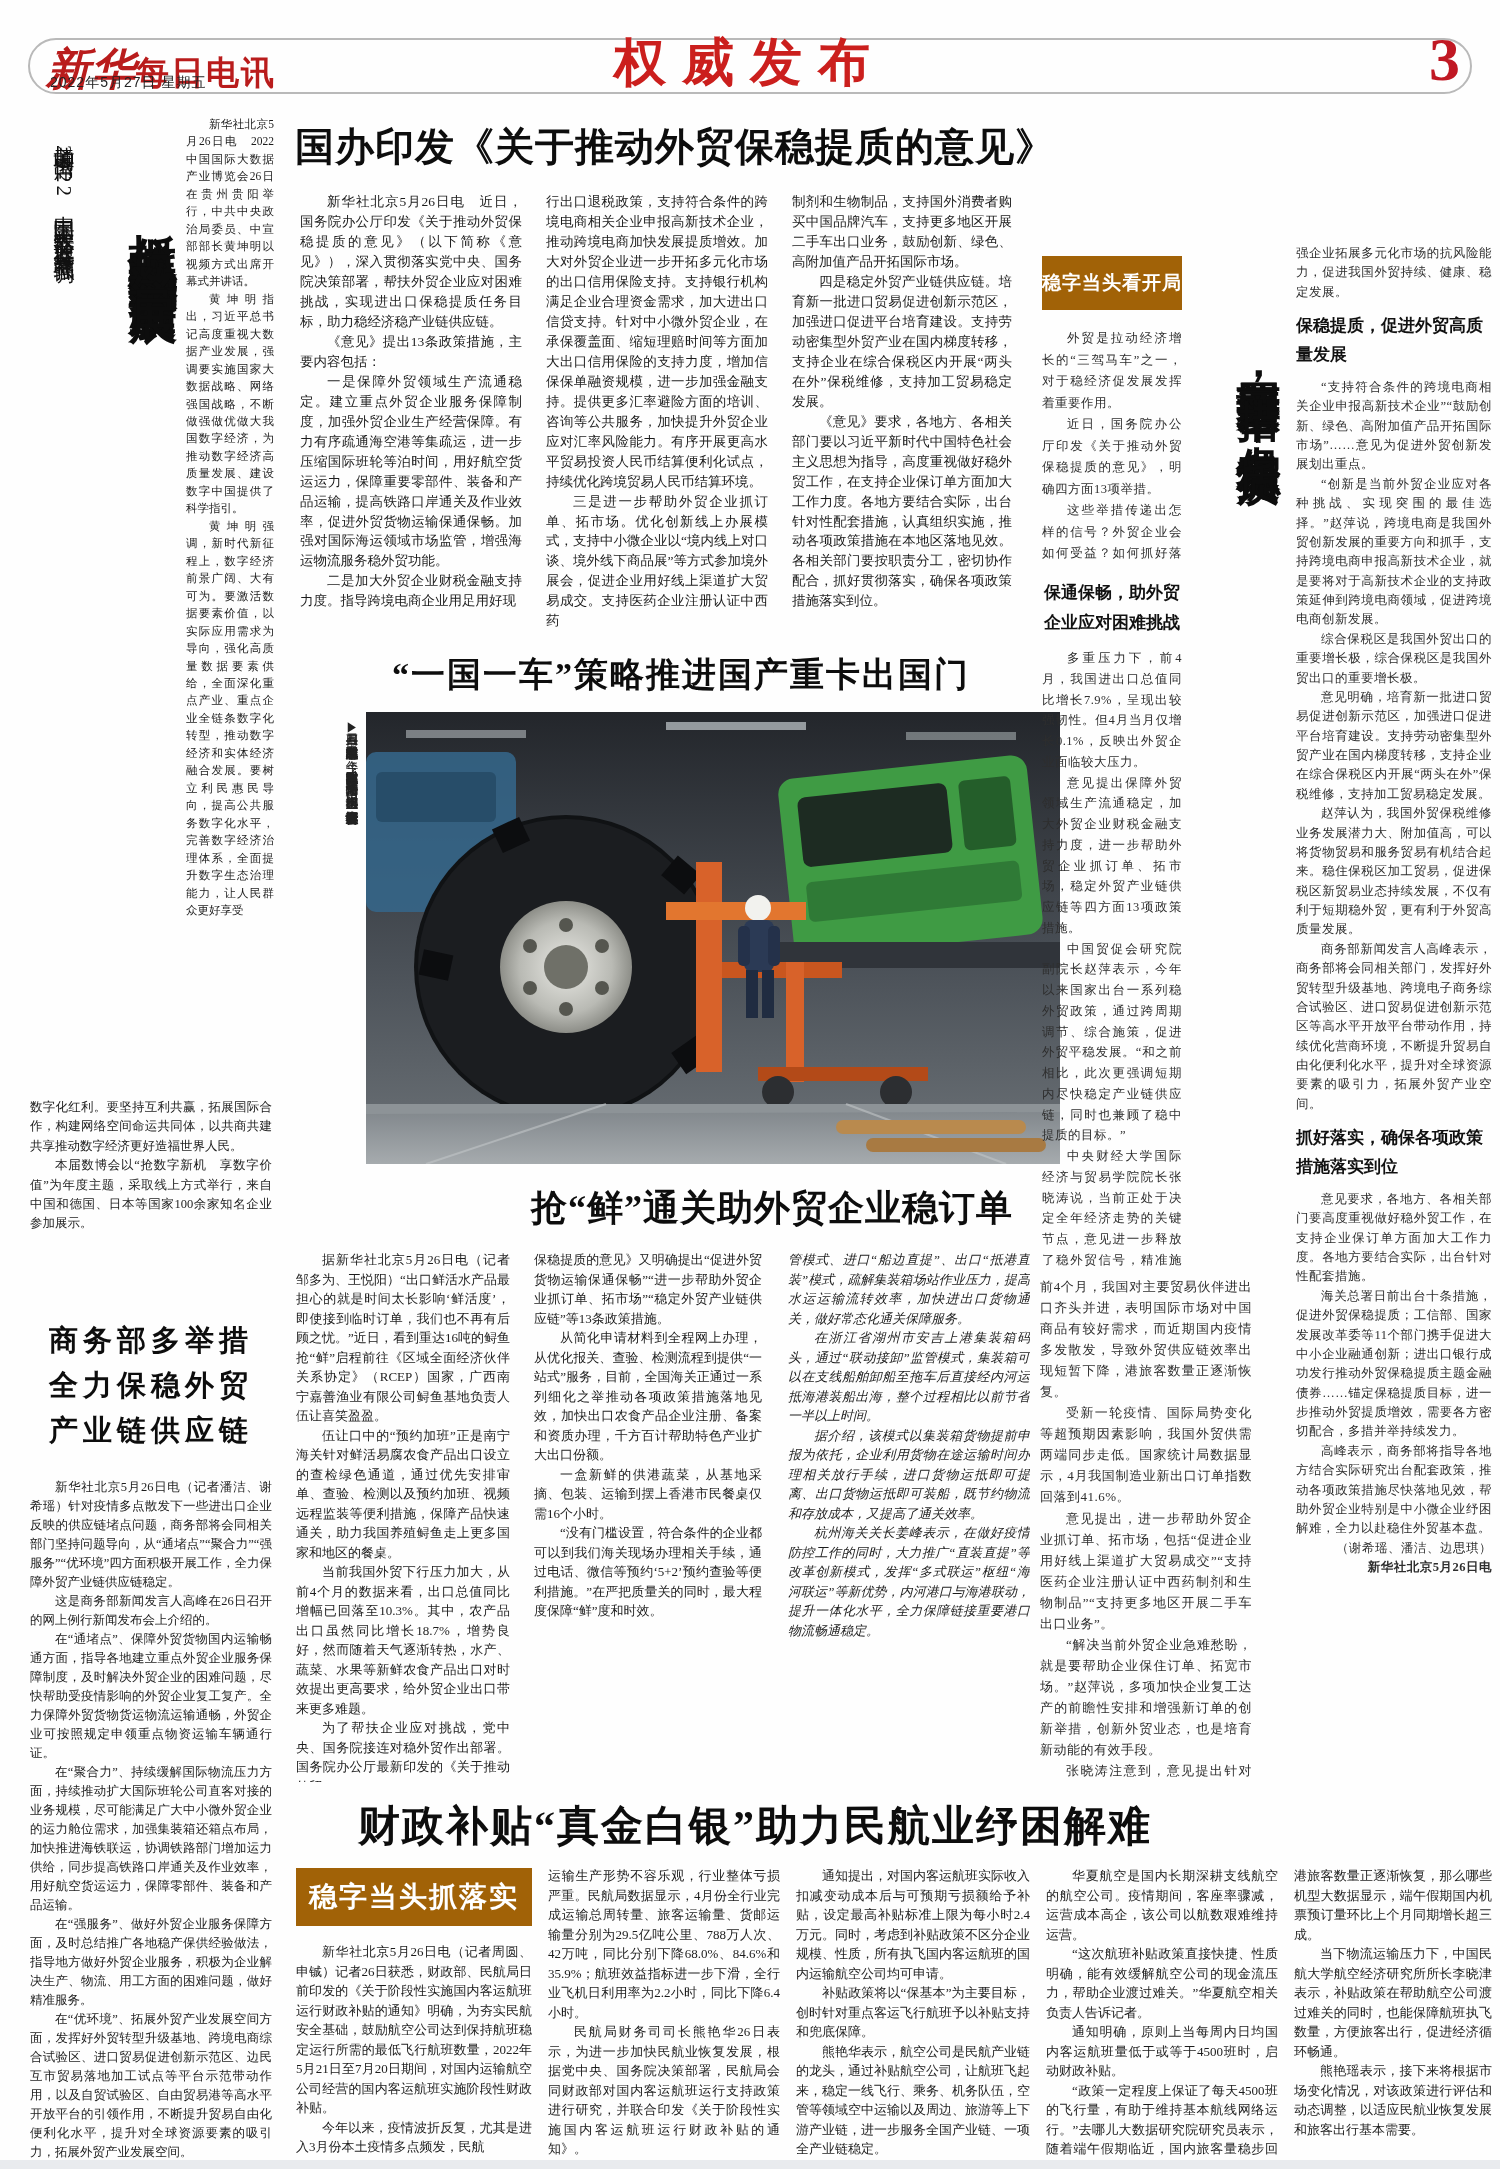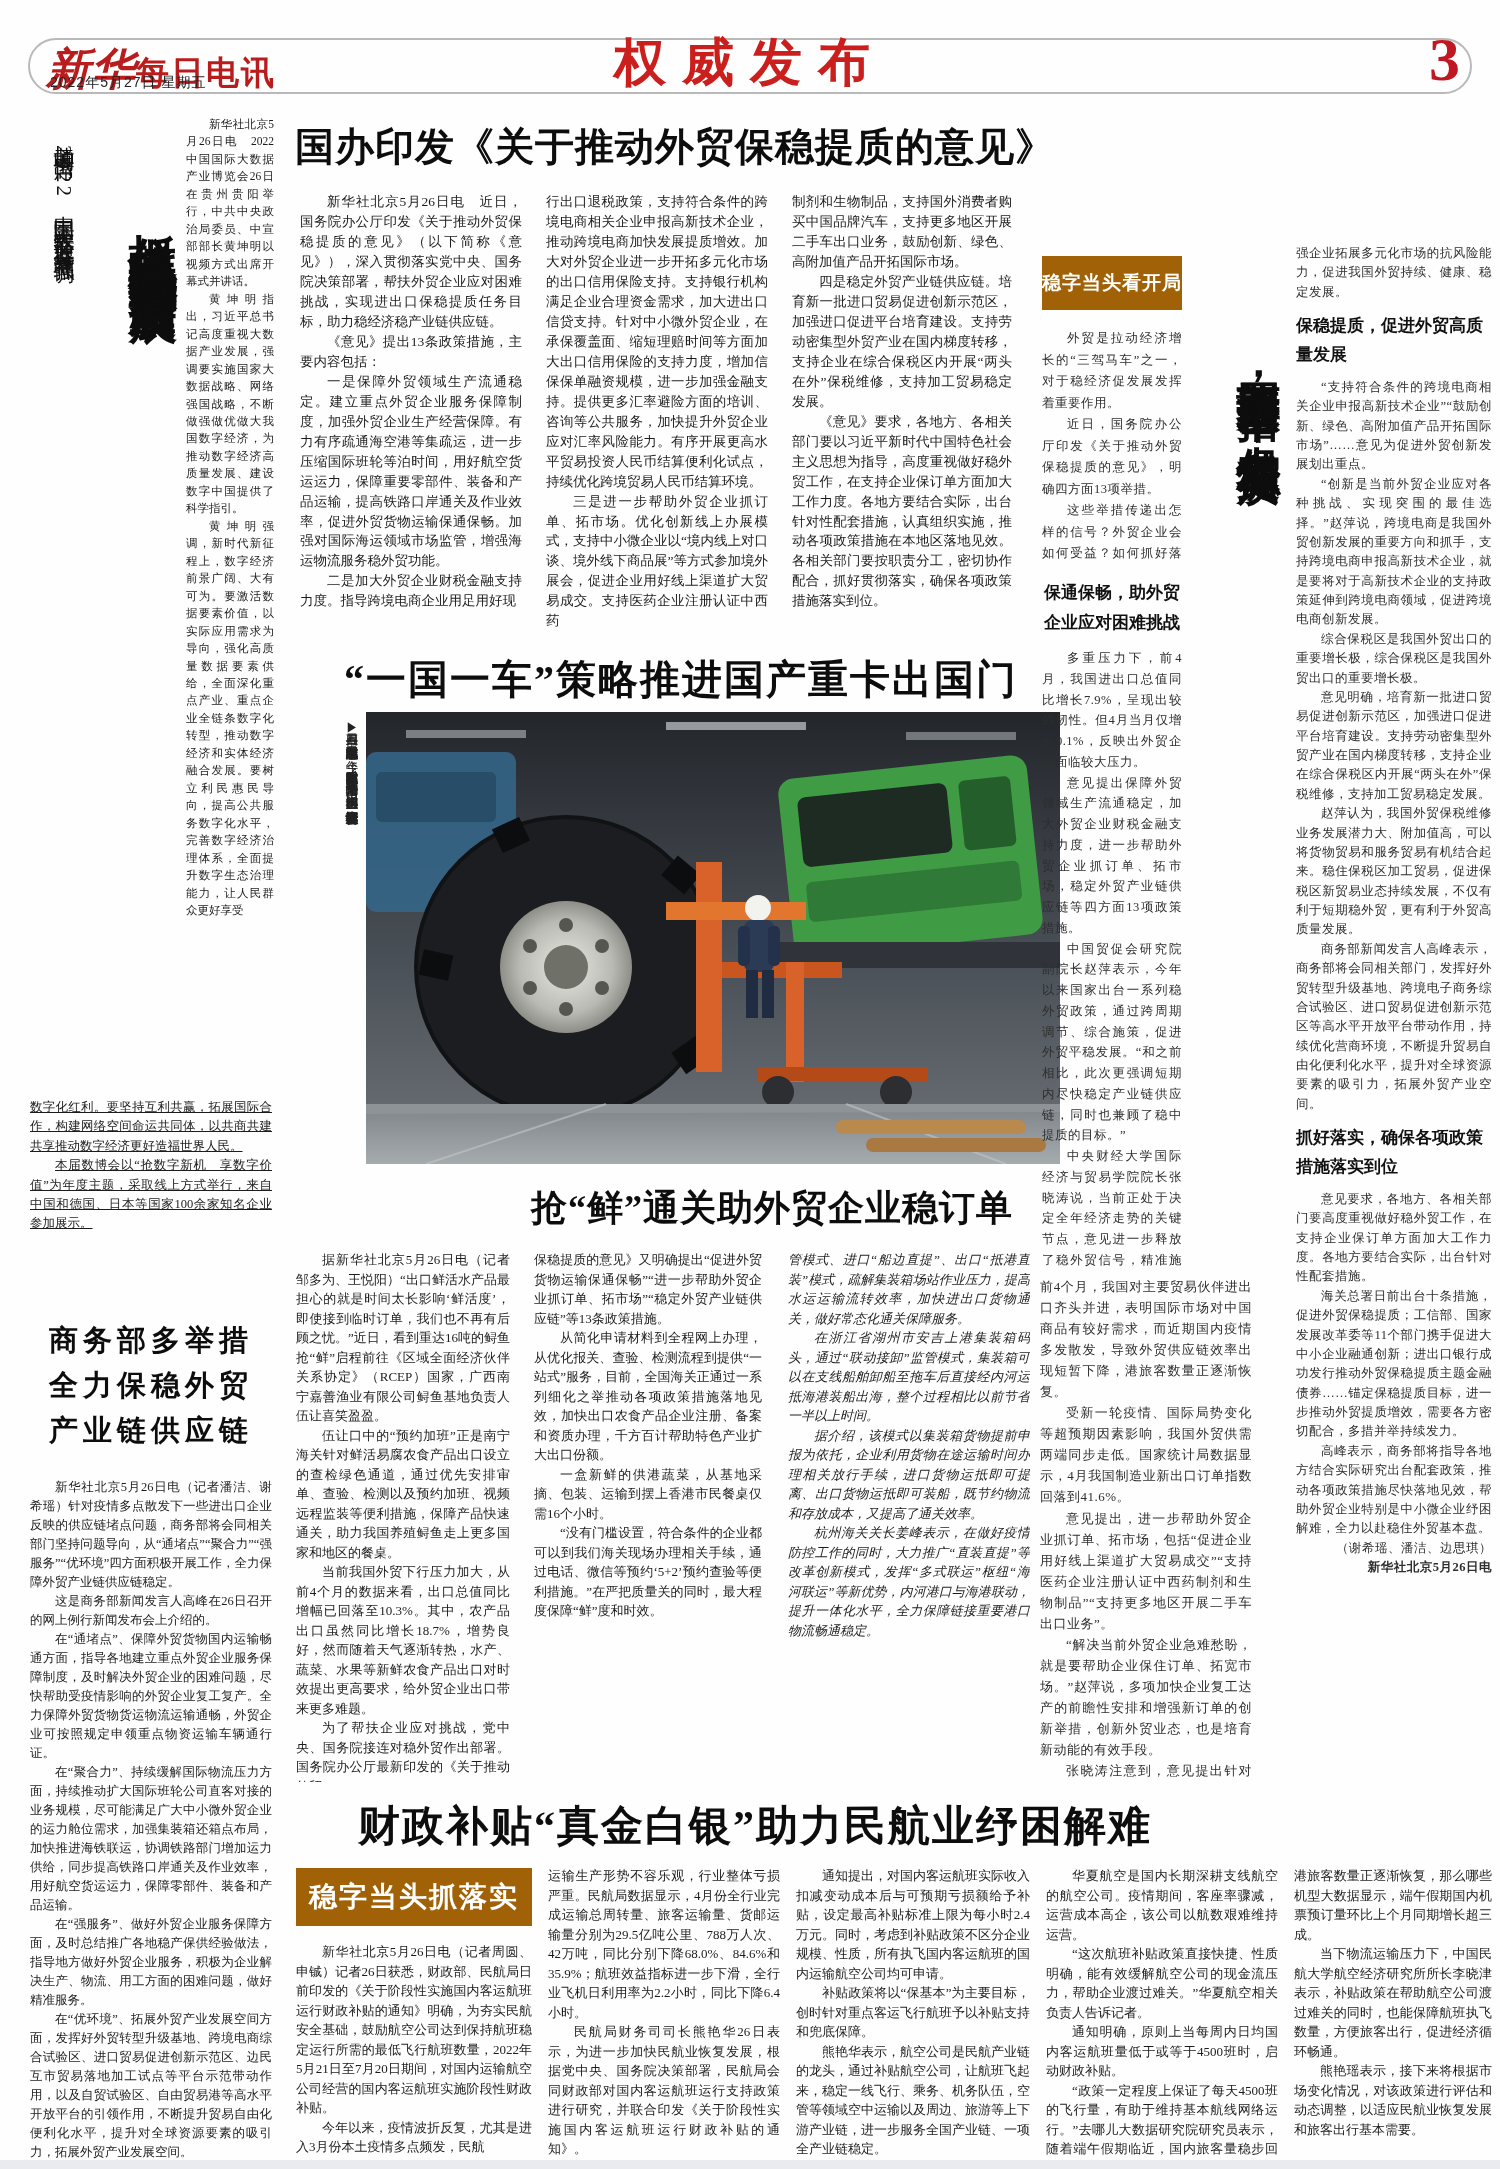--- a/index.html
+++ b/index.html
@@ -52,21 +52,21 @@
   <div class="section-title">权威发布</div>
   <div class="page-num">3</div>
 
   <div class="abs vert" style="left:44px; top:130px; width:34px; height:660px; font-size:21px; letter-spacing:3px; color:#111;">黄坤明出席2022中国国际大数据产业博览会开幕式强调</div>
   <div class="abs vert headline" style="left:90px; top:195px; width:96px; height:935px; font-size:49px; letter-spacing:4px;">抓住战略机遇推动数字经济高质量发展</div>
   <div class="abs body-text" style="left:186px; top:116px; width:88px; height:975px; font-size:11.5px; line-height:1.52;">
       <p>新华社北京5月26日电　2022中国国际大数据产业博览会26日在贵州贵阳举行，中共中央政治局委员、中宣部部长黄坤明以视频方式出席开幕式并讲话。</p>
       <p>黄坤明指出，习近平总书记高度重视大数据产业发展，强调要实施国家大数据战略、网络强国战略，不断做强做优做大我国数字经济，为推动数字经济高质量发展、建设数字中国提供了科学指引。</p>
       <p>黄坤明强调，新时代新征程上，数字经济前景广阔、大有可为。要激活数据要素价值，以实际应用需求为导向，强化高质量数据要素供给，全面深化重点产业、重点企业全链条数字化转型，推动数字经济和实体经济融合发展。要树立利民惠民导向，提高公共服务数字化水平，完善数字经济治理体系，全面提升数字生态治理能力，让人民群众更好享受</p>
     </div>
-  <div class="abs body-text" style="left:30px; top:1098px; width:242px; height:205px; font-size:12.5px; line-height:1.55;text-decoration:underline;" data-cont="">
+  <div class="abs body-text" style="left:30px; top:1098px; width:242px; height:205px; font-size:12.5px; line-height:1.55;" data-cont="">
       <p>数字化红利。要坚持互利共赢，拓展国际合作，构建网络空间命运共同体，以共商共建共享推动数字经济更好造福世界人民。</p>
       <p>本届数博会以“抢数字新机　享数字价值”为年度主题，采取线上方式举行，来自中国和德国、日本等国家100余家知名企业参加展示。</p>
     </div>
 
   <div class="abs headline" style="left:30px; top:1318px; width:242px; text-align:center; font-size:29px; line-height:1.55; letter-spacing:5px;">
     <div>商务部多举措</div>
     <div>全力保稳外贸</div>
     <div>产业链供应链</div>
   </div>
   <div class="abs body-text" style="left:30px; top:1478px; width:242px; height:682px; font-size:12.5px; line-height:1.52;">
@@ -88,21 +88,21 @@
   <div class="abs body-text" style="left:546px; top:192px; width:222px; height:442px; font-size:13.5px; line-height:1.48;" data-cont="">
       <p>行出口退税政策，支持符合条件的跨境电商相关企业申报高新技术企业，推动跨境电商加快发展提质增效。加大对外贸企业进一步开拓多元化市场的出口信用保险支持。支持银行机构满足企业合理资金需求，加大进出口信贷支持。针对中小微外贸企业，在承保覆盖面、缩短理赔时间等方面加大出口信用保险的支持力度，增加信保保单融资规模，进一步加强金融支持。提供更多汇率避险方面的培训、咨询等公共服务，加快提升外贸企业应对汇率风险能力。有序开展更高水平贸易投资人民币结算便利化试点，持续优化跨境贸易人民币结算环境。</p>
       <p>三是进一步帮助外贸企业抓订单、拓市场。优化创新线上办展模式，支持中小微企业以“境内线上对口谈、境外线下商品展”等方式参加境外展会，促进企业用好线上渠道扩大贸易成交。支持医药企业注册认证中西药</p>
     </div>
   <div class="abs body-text" style="left:792px; top:192px; width:220px; height:442px; font-size:13.5px; line-height:1.48;" data-cont="">
       <p>制剂和生物制品，支持国外消费者购买中国品牌汽车，支持更多地区开展二手车出口业务，鼓励创新、绿色、高附加值产品开拓国际市场。</p>
       <p>四是稳定外贸产业链供应链。培育新一批进口贸易促进创新示范区，加强进口促进平台培育建设。支持劳动密集型外贸产业在国内梯度转移，支持企业在综合保税区内开展“两头在外”保税维修，支持加工贸易稳定发展。</p>
       <p>《意见》要求，各地方、各相关部门要以习近平新时代中国特色社会主义思想为指导，高度重视做好稳外贸工作，在支持企业保订单方面加大工作力度。各地方要结合实际，出台针对性配套措施，认真组织实施，推动各项政策措施在本地区落地见效。各相关部门要按职责分工，密切协作配合，抓好贯彻落实，确保各项政策措施落实到位。</p>
     </div>
 
-  <div class="abs headline" style="left:330px; top:652px; width:702px; text-align:center; font-size:40px; letter-spacing:2px;">“一国一车”策略推进国产重卡出国门</div>
+  <div class="abs headline" style="left:330px; top:652px; width:702px; text-align:center; font-size:34px; letter-spacing:2px;">“一国一车”策略推进国产重卡出国门</div>
 
   <div class="abs caption-vert" style="left:294px; top:712px; width:68px; height:452px;">
     <span>▶五月二十四日，工人在总装车间装配即将出口的重型卡车。今年，陕汽车控股集团有限公司以“一国一车”产品策略开拓海外市场，实现出口订单同比增长。</span>
     <span class="credit">新华社记者李一博摄</span>
   </div>
 
   <div class="abs photo-frame" style="left:366px; top:712px; width:694px; height:452px;">
     <svg width="694" height="452" viewBox="0 0 694 452">
       <defs>
         <linearGradient id="bgGrad" x1="0" y1="0" x2="0" y2="1">

